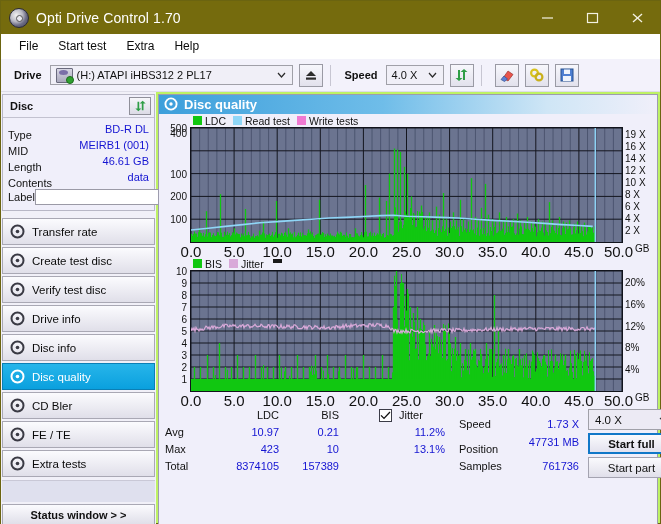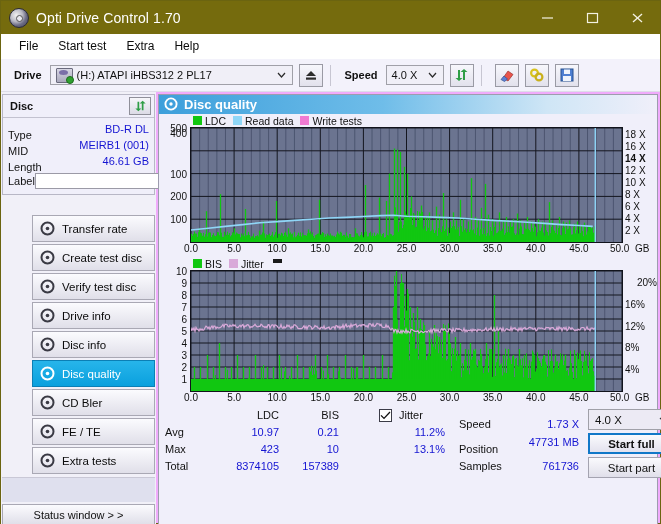--- a/index.html
+++ b/index.html
@@ -6,21 +6,21 @@
   body{
     width:661px;height:524px;overflow:hidden;
     font-family:"Liberation Sans",sans-serif;
     font-size:11px;color:#000;
     background:#f0f0f0;
   }
   .window{
     width:661px;height:524px;position:relative;
     box-sizing:border-box;
     border:1px solid #6b6410;
-    background:#f0abfc;
+    background:#bef264;
   }
   
   .titlebar{
     height:33px;background:#756b0d;
     display:flex;align-items:center;
     position:relative;
   }
   .title-icon{
     width:18px;height:18px;margin-left:8px;margin-right:7px;
     border-radius:50%;
@@ -110,37 +110,37 @@
   .label-key{color:#111;font-size:11px;width:38px;}
   .label-input{
     flex:1;height:16px;background:#ffffff;border:1px solid #9b9aa6;
     box-sizing:border-box;
   }
   .label-btn{
     width:22px;height:19px;margin-left:4px;border:1px solid #8f8f99;
     background:linear-gradient(#f6f6fa,#dcdbe6);display:flex;align-items:center;justify-content:center;
     box-sizing:border-box;flex:none;
   }
-  .nav{margin-top:17px;padding-left:30px;}
+  .nav{margin-top:4px;}
   .nav-btn{
     height:27px;margin:0 1px 2px 1px;
     border:1px solid #a9a8b4;box-sizing:border-box;
     background:linear-gradient(#fbfbfe,#e0dfe9);
     display:flex;align-items:center;padding-left:7px;font-size:11.5px;color:#0b0b0b;
   }
   .nav-btn.active{
     background:linear-gradient(#27b5ea,#0aa0de);
     border-color:#0b7fb5;color:#ffffff;
   }
   .nav-ico{width:15px;height:15px;margin-right:7px;flex:none;}
   .sidebar-spacer{flex:1;background:#dfe0ee;margin:1px 1px 0 1px;border-top:1px solid #c9c8d6;}
   .status-btn{
     height:21px;margin:2px 1px 2px 1px;border:1px solid #a9a8b4;box-sizing:border-box;
     background:linear-gradient(#fbfbfe,#e0dfe9);
-    display:flex;align-items:center;justify-content:center;font-size:11px;font-weight:normal;color:#111;
+    display:flex;align-items:center;justify-content:center;font-size:11px;font-weight:bold;color:#111;
   }
   
   .main{flex:1;display:flex;flex-direction:column;padding:2px 2px 0 2px;box-sizing:border-box;}
   .panel{
     flex:1;border:1px solid #9d9cae;background:#f0effa;display:flex;flex-direction:column;
     box-sizing:border-box;
   }
   .panel-hdr{
     height:19px;display:flex;align-items:center;padding-left:5px;
     background:linear-gradient(to right,#3d9fdb 0%,#6fbde9 45%,#cfe6f6 78%,#f0effa 100%);
@@ -162,21 +162,21 @@
   }
   .ytick-r{
     position:absolute;left:2px;font-size:10px;color:#111;transform:translateY(-50%);
     white-space:nowrap;
   }
   .plot{
     position:relative;background:#6b7490;border:1px solid #11131c;box-sizing:border-box;
     overflow:hidden;flex:1;
   }
   .xaxis{height:14px;position:relative;}
-  .xtick{position:absolute;font-size:10px;color:#111;transform:translateX(-50%);top:0;}
+  .xtick{position:absolute;font-size:15px;color:#111;transform:translateX(-50%);top:0;}
   .xunit{position:absolute;font-size:10px;color:#111;top:0;}
   
   .stats{
     height:68px;display:flex;padding:2px 4px 0 4px;box-sizing:border-box;font-size:11px;
   }
   .stats-grid{position:relative;width:100%;}
   .st{position:absolute;font-size:11px;color:#111;white-space:nowrap;}
   .st.num{color:#1414d2;}
   .st.r{text-align:right;}
   .chk{
@@ -307,20 +307,24 @@
             <span class="disc-key">Type</span>
             <span class="disc-val">BD-R DL</span>
           </div>
           <div class="disc-row">
             <span class="disc-key">MID</span>
             <span class="disc-val">MEIRB1 (001)</span>
           </div>
           <div class="disc-row">
             <span class="disc-key">Length</span>
             <span class="disc-val">46.61 GB</span>
+          </div>
+          <div class="disc-row">
+            <span class="disc-key">Contents</span>
+            <span class="disc-val">data</span>
           </div>
           <div class="label-row">
             <span class="label-key">Label</span>
             <input class="label-input" type="text" placeholder="" style="">
             <span class="label-btn">
               <svg width="15" height="15" viewBox="0 0 15 15">
                 <circle cx="7.5" cy="7.5" r="6.4" fill="#e5e06a" stroke="#8d8a26" stroke-width="1"></circle>
                 <circle cx="7.5" cy="7.5" r="2.1" fill="#f6f5e2" stroke="#8d8a26" stroke-width=".8"></circle>
               </svg>
             </span>
@@ -432,21 +436,21 @@
         <div class="chart-wrap">
 
           <div class="chart-block">
             <div class="legend">
               <span class="legend-item">
                 <i class="legend-sw" style="background:#11c711"></i>
                 <span>LDC</span>
               </span>
               <span class="legend-item">
                 <i class="legend-sw" style="background:#8fd6f7"></i>
-                <span>Read data</span>
+                <span>Read test</span>
               </span>
               <span class="legend-item">
                 <i class="legend-sw" style="background:#f07ad2"></i>
                 <span>Write tests</span>
               </span>
             </div>
             <div class="plot-row">
               <div class="yaxis" id="y1L">
                   <div class="ytick" style="top: 92.2px;">100</div>
                   <div class="ytick" style="top: 69.4px;">200</div>
@@ -1035,23 +1039,23 @@
                     <line x1="404.27799999999996" y1="0" x2="404.27799999999996" y2="114" stroke="#8fd6f7" stroke-width="1.4"></line>
                   </svg>
                 </div>
               <div class="yaxis-r" id="y1R">
                   <div class="ytick-r" style="top: 103px;">2 X</div>
                   <div class="ytick-r" style="top: 91px;">4 X</div>
                   <div class="ytick-r" style="top: 79px;">6 X</div>
                   <div class="ytick-r" style="top: 67px;">8 X</div>
                   <div class="ytick-r" style="top: 55px;">10 X</div>
                   <div class="ytick-r" style="top: 43px;">12 X</div>
-                  <div class="ytick-r" style="top: 31px; font-weight: bold;">14 X</div>
+                  <div class="ytick-r" style="top: 31px;">14 X</div>
                   <div class="ytick-r" style="top: 19px;">16 X</div>
-                  <div class="ytick-r" style="top: 7px;">18 X</div>
+                  <div class="ytick-r" style="top: 7px;">19 X</div>
                 </div>
             </div>
             <div class="xaxis" id="x1">
                 <div class="xtick" style="left: 32px;">0.0</div>
                 <div class="xtick" style="left: 75.1px;">5.0</div>
                 <div class="xtick" style="left: 118.2px;">10.0</div>
                 <div class="xtick" style="left: 161.3px;">15.0</div>
                 <div class="xtick" style="left: 204.4px;">20.0</div>
                 <div class="xtick" style="left: 247.5px;">25.0</div>
                 <div class="xtick" style="left: 290.6px;">30.0</div>
@@ -1462,21 +1466,21 @@
                     <line x1="399.5" y1="108" x2="399.5" y2="90" stroke="#11c711" stroke-width="1.3"></line>
                     <path d="M 0 60.0 L 1 57.4 L 2 59.1 L 3 57.0 L 4 60.3 L 5 56.5 L 6 58.4 L 7 58.4 L 8 59.9 L 9 57.7 L 10 59.3 L 11 58.0 L 12 59.2 L 13 58.7 L 14 56.8 L 15 55.1 L 16 55.9 L 17 57.6 L 18 56.0 L 19 58.3 L 20 56.3 L 21 54.9 L 22 57.2 L 23 55.0 L 24 55.3 L 25 57.7 L 26 56.0 L 27 56.9 L 28 56.8 L 29 56.7 L 30 56.1 L 31 54.9 L 32 53.5 L 33 56.1 L 34 53.2 L 35 53.3 L 36 53.5 L 37 55.4 L 38 56.0 L 39 54.1 L 40 55.3 L 41 54.9 L 42 53.5 L 43 55.0 L 44 53.9 L 45 55.6 L 46 56.4 L 47 56.6 L 48 55.3 L 49 54.2 L 50 55.9 L 51 54.2 L 52 53.5 L 53 56.9 L 54 54.7 L 55 55.2 L 56 53.8 L 57 53.6 L 58 54.9 L 59 56.8 L 60 55.5 L 61 56.3 L 62 55.3 L 63 54.5 L 64 53.2 L 65 54.8 L 66 55.6 L 67 55.9 L 68 55.2 L 69 55.5 L 70 53.2 L 71 54.0 L 72 55.6 L 73 55.5 L 74 56.6 L 75 55.5 L 76 56.7 L 77 53.8 L 78 53.6 L 79 57.1 L 80 55.2 L 81 53.9 L 82 53.8 L 83 56.4 L 84 53.9 L 85 54.3 L 86 54.9 L 87 56.3 L 88 57.3 L 89 56.5 L 90 53.7 L 91 56.7 L 92 57.3 L 93 55.5 L 94 57.1 L 95 56.4 L 96 54.0 L 97 55.5 L 98 54.3 L 99 56.2 L 100 57.6 L 101 55.5 L 102 56.6 L 103 53.8 L 104 53.8 L 105 54.7 L 106 55.6 L 107 57.4 L 108 57.6 L 109 57.6 L 110 57.6 L 111 57.4 L 112 56.2 L 113 54.8 L 114 57.5 L 115 55.3 L 116 58.0 L 117 55.6 L 118 54.4 L 119 54.9 L 120 55.6 L 121 58.2 L 122 57.3 L 123 56.6 L 124 54.5 L 125 55.5 L 126 55.3 L 127 57.2 L 128 57.1 L 129 58.3 L 130 56.3 L 131 56.1 L 132 57.4 L 133 54.9 L 134 57.9 L 135 57.6 L 136 56.7 L 137 56.8 L 138 56.0 L 139 58.2 L 140 58.0 L 141 56.2 L 142 56.2 L 143 55.6 L 144 57.9 L 145 54.4 L 146 54.7 L 147 56.6 L 148 55.2 L 149 57.7 L 150 55.5 L 151 56.6 L 152 53.8 L 153 57.3 L 154 54.7 L 155 53.2 L 156 56.0 L 157 55.3 L 158 54.6 L 159 56.7 L 160 53.2 L 161 55.9 L 162 54.0 L 163 54.2 L 164 53.5 L 165 53.0 L 166 56.1 L 167 55.1 L 168 54.6 L 169 53.8 L 170 55.4 L 171 53.5 L 172 54.1 L 173 53.5 L 174 54.5 L 175 55.6 L 176 54.6 L 177 56.3 L 178 52.8 L 179 52.6 L 180 53.5 L 181 55.2 L 182 52.8 L 183 55.5 L 184 55.3 L 185 53.8 L 186 52.4 L 187 53.0 L 188 52.9 L 189 54.7 L 190 53.3 L 191 55.8 L 192 56.4 L 193 56.5 L 194 56.6 L 195 53.7 L 196 56.3 L 197 54.8 L 198 56.4 L 199 57.9 L 200 59.0 L 201 57.3 L 202 58.0 L 203 61.2 L 204 58.4 L 205 58.8 L 206 61.9 L 207 58.8 L 208 61.4 L 209 62.0 L 210 59.4 L 211 62.0 L 212 59.4 L 213 60.6 L 214 61.8 L 215 58.2 L 216 61.9 L 217 60.1 L 218 61.3 L 219 61.9 L 220 58.2 L 221 58.5 L 222 59.3 L 223 59.9 L 224 60.4 L 225 60.2 L 226 60.3 L 227 59.7 L 228 62.0 L 229 61.3 L 230 60.1 L 231 60.6 L 232 61.5 L 233 61.2 L 234 60.4 L 235 60.0 L 236 61.2 L 237 59.9 L 238 59.3 L 239 61.3 L 240 58.3 L 241 61.6 L 242 58.3 L 243 57.7 L 244 60.7 L 245 58.3 L 246 60.4 L 247 58.4 L 248 61.0 L 249 61.4 L 250 58.4 L 251 57.7 L 252 59.3 L 253 57.8 L 254 58.1 L 255 59.7 L 256 60.7 L 257 60.9 L 258 57.7 L 259 58.0 L 260 58.5 L 261 61.2 L 262 57.5 L 263 60.0 L 264 60.4 L 265 57.4 L 266 57.5 L 267 58.5 L 268 57.5 L 269 58.4 L 270 58.5 L 271 60.0 L 272 60.1 L 273 57.4 L 274 60.8 L 275 59.0 L 276 60.6 L 277 59.3 L 278 59.3 L 279 59.9 L 280 58.4 L 281 60.6 L 282 58.2 L 283 59.7 L 284 58.5 L 285 59.2 L 286 60.5 L 287 58.3 L 288 59.2 L 289 58.5 L 290 59.2 L 291 60.3 L 292 59.0 L 293 59.5 L 294 58.1 L 295 56.7 L 296 59.8 L 297 59.9 L 298 57.8 L 299 58.5 L 300 56.4 L 301 59.0 L 302 59.9 L 303 57.0 L 304 60.1 L 305 59.6 L 306 56.5 L 307 59.7 L 308 58.7 L 309 56.8 L 310 57.4 L 311 60.2 L 312 57.0 L 313 60.1 L 314 60.0 L 315 57.9 L 316 57.6 L 317 58.9 L 318 58.6 L 319 59.6 L 320 56.3 L 321 59.7 L 322 57.0 L 323 57.5 L 324 56.7 L 325 58.7 L 326 58.2 L 327 60.1 L 328 57.1 L 329 59.1 L 330 56.9 L 331 59.9 L 332 57.1 L 333 57.3 L 334 56.4 L 335 58.3 L 336 57.9 L 337 57.5 L 338 56.5 L 339 56.2 L 340 57.0 L 341 56.8 L 342 58.3 L 343 57.9 L 344 57.0 L 345 59.8 L 346 59.3 L 347 57.0 L 348 56.8 L 349 57.3 L 350 57.1 L 351 57.1 L 352 57.8 L 353 58.0 L 354 58.5 L 355 56.2 L 356 56.7 L 357 56.7 L 358 56.7 L 359 58.6 L 360 56.6 L 361 56.8 L 362 56.5 L 363 58.1 L 364 58.9 L 365 59.0 L 366 56.2 L 367 59.1 L 368 55.8 L 369 57.5 L 370 56.8 L 371 59.8 L 372 57.2 L 373 56.5 L 374 58.4 L 375 56.3 L 376 59.6 L 377 58.7 L 378 56.0 L 379 56.9 L 380 58.4 L 381 56.7 L 382 57.9 L 383 58.8 L 384 59.8 L 385 58.6 L 386 59.5 L 387 58.1 L 388 58.8 L 389 58.8 L 390 56.9 L 391 56.5 L 392 56.5 L 393 56.7 L 394 59.4 L 395 57.8 L 396 55.8 L 397 58.5 L 398 58.0 L 399 59.6 L 400 57.1 L 401 57.2 L 402 57.4 L 403 58.4 L 404 56.5" fill="none" stroke="#d9a9d9" stroke-width="1.2"></path>
                     <line x1="404.27799999999996" y1="0" x2="404.27799999999996" y2="120" stroke="#8fd6f7" stroke-width="1.4"></line>
                   </svg>
                 </div>
               <div class="yaxis-r" id="y2R">
                   <div class="ytick-r" style="top: 99.1818px;">4%</div>
                   <div class="ytick-r" style="top: 77.3636px;">8%</div>
                   <div class="ytick-r" style="top: 55.5455px;">12%</div>
                   <div class="ytick-r" style="top: 33.7273px;">16%</div>
-                  <div class="ytick-r" style="top: 11.9091px; margin-left: 12px;">20%</div>
+                  <div class="ytick-r" style="top: 11.9091px;">20%</div>
                 </div>
             </div>
             <div class="xaxis" id="x2">
                 <div class="xtick" style="left: 32px;">0.0</div>
                 <div class="xtick" style="left: 75.1px;">5.0</div>
                 <div class="xtick" style="left: 118.2px;">10.0</div>
                 <div class="xtick" style="left: 161.3px;">15.0</div>
                 <div class="xtick" style="left: 204.4px;">20.0</div>
                 <div class="xtick" style="left: 247.5px;">25.0</div>
                 <div class="xtick" style="left: 290.6px;">30.0</div>

